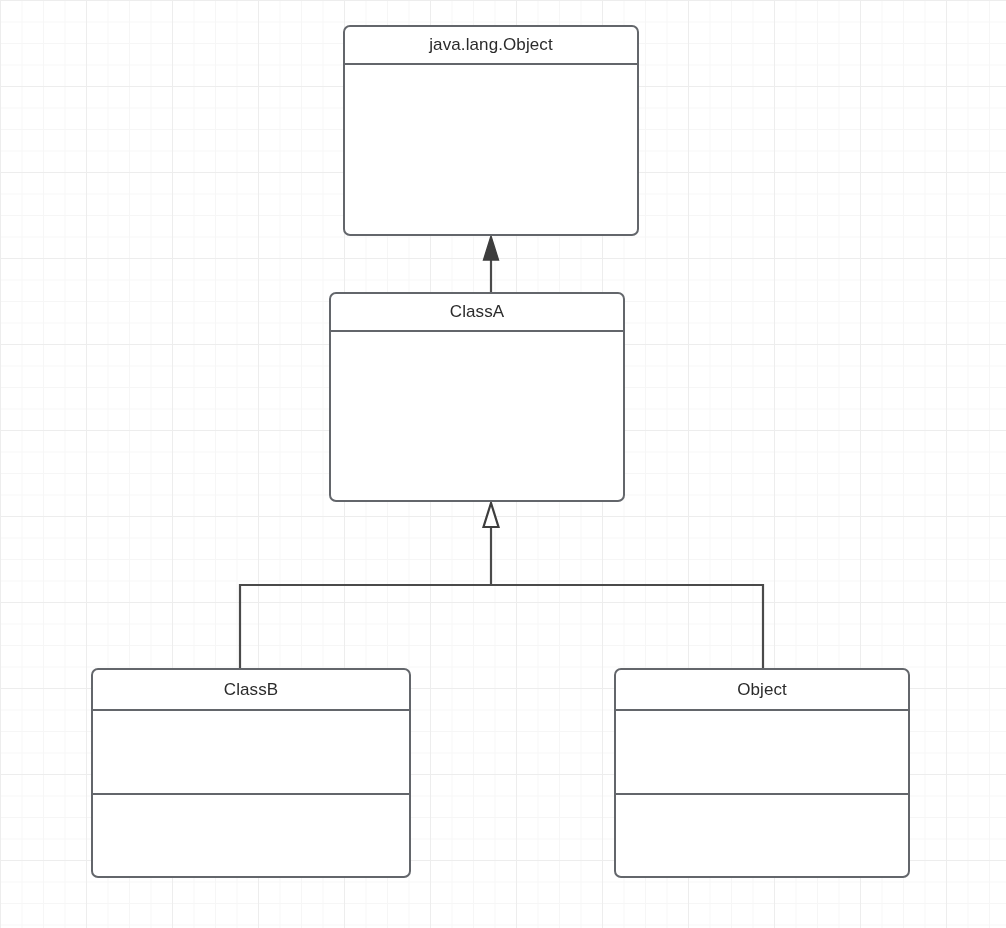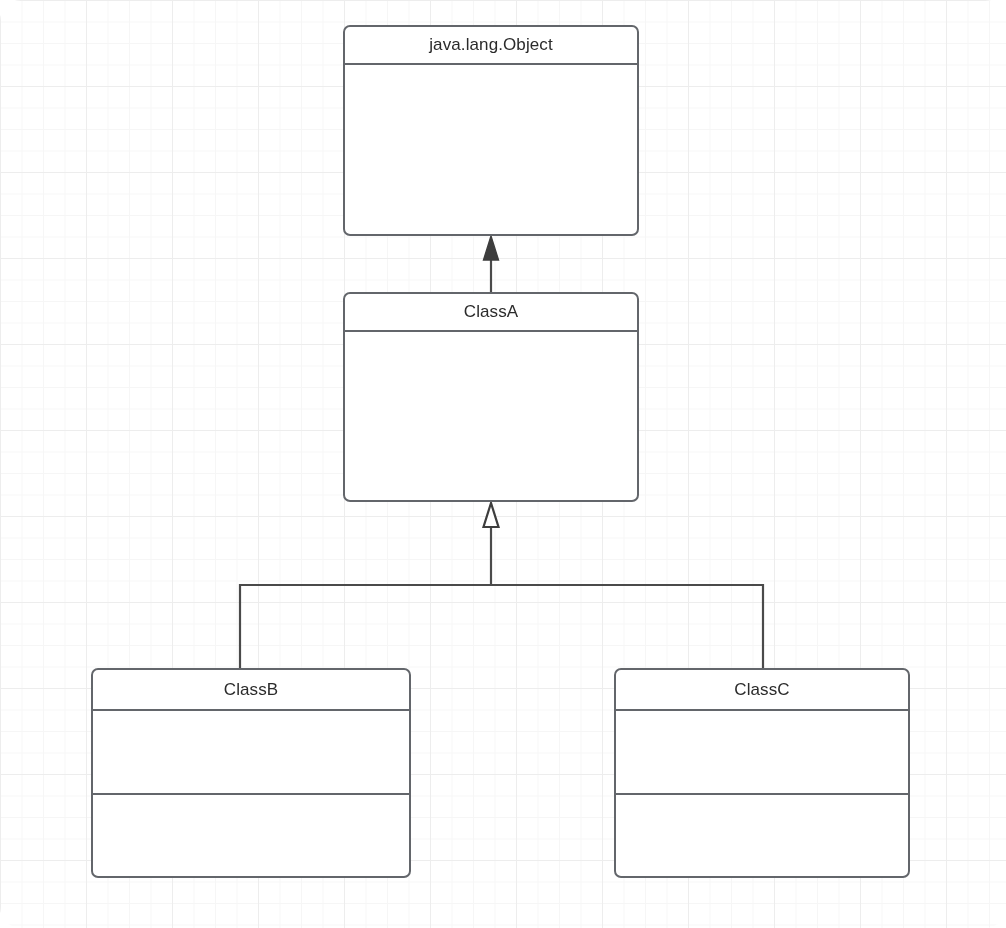--- a/index.html
+++ b/index.html
@@ -19,21 +19,20 @@
       linear-gradient(to bottom, #ededed 1px, transparent 1px),
       linear-gradient(to right, #f6f6f6 1px, transparent 1px),
       linear-gradient(to bottom, #f6f6f6 1px, transparent 1px);
     background-size:
       86px 86px,
       86px 86px,
       21.5px 21.5px,
       21.5px 21.5px;
     background-position: 0 0, 0 0, 0 0, 0 0;
     font-family: "Liberation Sans", sans-serif;
-    border-radius: 21px;
   }
   #edge-layer {
     position: absolute;
     left: 0;
     top: 0;
     width: 1006px;
     height: 928px;
     pointer-events: none;
   }
   .uml-class {
@@ -87,30 +86,30 @@
       <line x1="763" y1="584" x2="763" y2="668" stroke="#4a4a4a" stroke-width="2.2"></line>
       <polygon points="491,503 483.5,527 498.5,527" fill="#ffffff" stroke="#3d3d3d" stroke-width="2.2" stroke-linejoin="miter"></polygon>
     </g>
   </svg>
 
   <div class="uml-class" style="left:343px; top:25px; width:296px; height:211px;">
     <div class="class-name" style="height:38px;">java.lang.Object</div>
     <div class="class-compartment"></div>
   </div>
 
-  <div class="uml-class" style="left:343px; top:292px; width:296px; height:210px;gap:12px;">
+  <div class="uml-class" style="left:329px; top:292px; width:296px; height:210px;gap:12px;">
     <div class="class-name" style="height:38px;">ClassA</div>
     <div class="class-compartment"></div>
   </div>
 
   <div class="uml-class" style="left:91px; top:668px; width:320px; height:210px;">
     <div class="class-name" style="height:41px;">ClassB</div>
     <div class="class-compartment divided" style="flex:0 0 84px;"></div>
     <div class="class-compartment"></div>
   </div>
 
   <div class="uml-class" style="left:614px; top:668px; width:296px; height:210px;">
-    <div class="class-name" style="height:41px;">ClassC</div>
+    <div class="class-name" style="height:41px;">Object</div>
     <div class="class-compartment divided" style="flex:0 0 84px;"></div>
     <div class="class-compartment"></div>
   </div>
 
 </div>
 
 </body></html>

